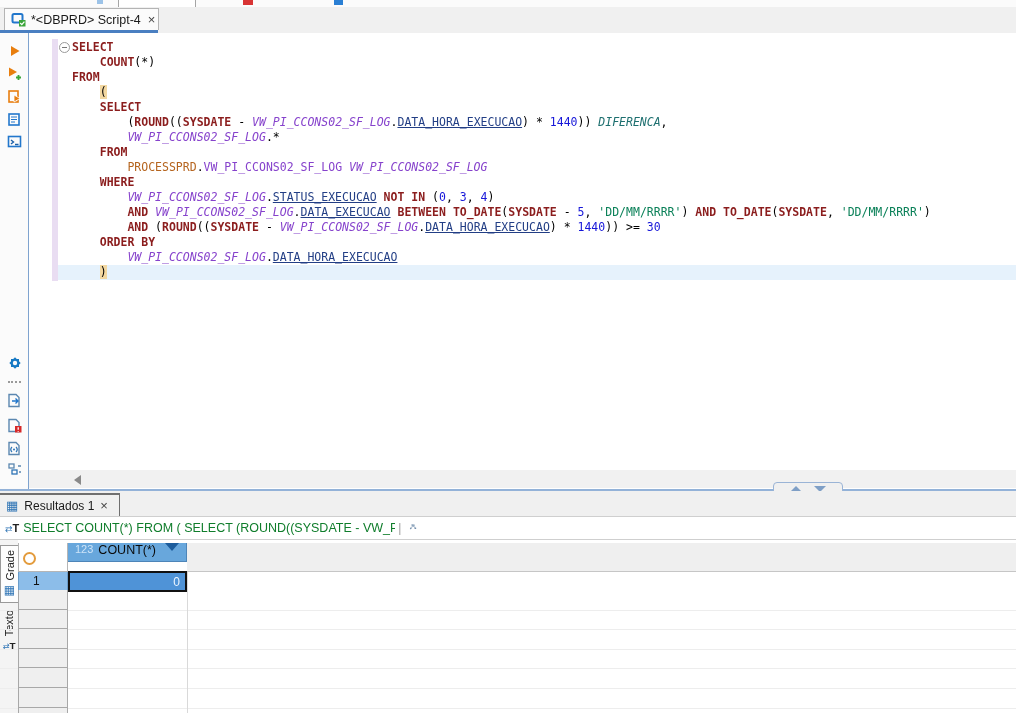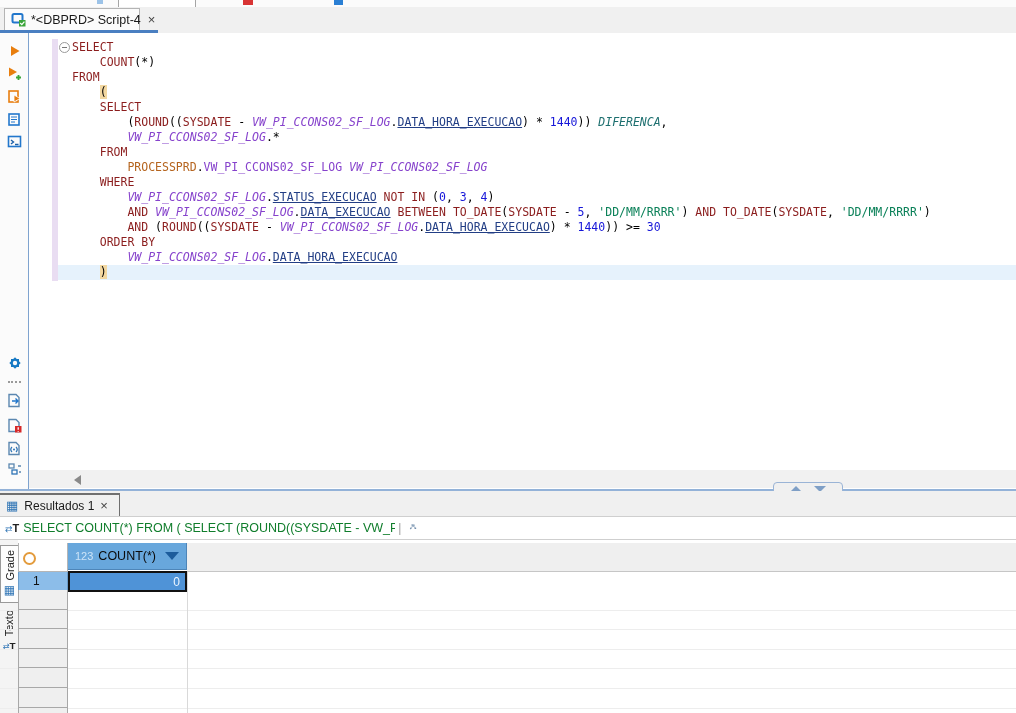--- a/index.html
+++ b/index.html
@@ -6,40 +6,40 @@
   #screen{position:relative;width:1016px;height:713px;background:#fff;overflow:hidden;
           font-family:"Liberation Sans",sans-serif;font-size:12px;color:#1a1a1a;}
   
   #top-sliver{position:absolute;left:0;top:0;width:1016px;height:7px;background:#fbfbfb;}
   #top-sliver .combobox{position:absolute;left:118px;top:-2px;width:76px;height:8px;background:#fff;border:1px solid #a5a5a5;}
   #top-sliver .mini-blue{position:absolute;left:97px;top:0;width:6px;height:4px;background:#9cc3e8;}
   #top-sliver .red-chip{position:absolute;left:243px;top:0;width:10px;height:5px;background:#d83434;}
   #top-sliver .blue-chip{position:absolute;left:334px;top:0;width:9px;height:5px;background:#2a7fd4;}
   
   #tabbar{position:absolute;left:0;top:7px;width:1016px;height:26px;background:#f0f0f0;border-bottom:1px solid #d6d6d6;}
-  #editor-tab{position:absolute;left:4px;top:1px;height:22px;width:136px;background:#fbfbfb;
+  #editor-tab{position:absolute;left:4px;top:1px;height:22px;width:155px;background:#fbfbfb;
               border:1px solid #b4b4b4;border-bottom:none;display:flex;align-items:center;gap:5px;padding:0 6px;box-sizing:border-box;}
   #editor-tab .title{font-size:12.5px;color:#1a1a1a;white-space:nowrap;}
   #editor-tab .close{color:#444;font-size:13px;line-height:13px;margin-left:2px;cursor:pointer;}
   #tab-underline{position:absolute;left:0;top:23px;width:158px;height:3px;background:#4a7fc1;}
   
   #editor{position:absolute;left:0;top:33px;width:1016px;height:457px;background:#fff;}
   #left-toolbar{position:absolute;left:0;top:0;width:28px;height:457px;background:#fbfbfb;border-right:1px solid #7fa3cf;}
   .ltb-icon{position:absolute;left:7px;width:15px;height:15px;display:flex;align-items:center;justify-content:center;}
   .dots-sep{position:absolute;left:8px;width:13px;border-bottom:2px dotted #9a9a9a;}
   
   #change-bar{position:absolute;left:52px;top:6px;width:6px;height:242px;background:#e9ddf2;}
   #fold-marker{position:absolute;left:59px;top:9px;width:9px;height:9px;border:1px solid #9a9a9a;border-radius:50%;background:#fff;}
   #fold-marker::after{content:"";position:absolute;left:2px;top:4px;width:5px;border-top:1px solid #777;}
   
   #sql-code{position:absolute;left:58px;top:7px;right:0;font-family:"DejaVu Sans Mono",monospace;
             font-size:11.5px;line-height:15px;white-space:pre;}
   .code-line{height:15px;padding-left:14px;}
   .code-line.hl{background:#e6f2fc;}
-  .tk-kw{color:#8b1d1d;font-weight:normal;}
+  .tk-kw{color:#8b1d1d;font-weight:bold;}
   .tk-pl{color:#000;}
   .tk-tb{color:#8642cc;font-style:italic;}
   .tk-tn{color:#8642cc;}
   .tk-co{color:#223e85;text-decoration:underline;}
   .tk-nu{color:#1616d9;}
   .tk-st{color:#0a8058;}
   .tk-sc{color:#b5641e;}
   .tk-al{color:#1d6f6f;font-style:italic;}
   .tk-bk{color:#000;background:#f2d7a0;}
   
@@ -75,22 +75,22 @@
   #side-tabs{position:absolute;left:0;top:0;width:18px;height:173px;background:#f4f4f4;}
   .side-tab{position:absolute;left:0;width:18px;display:flex;flex-direction:column;align-items:center;gap:3px;box-sizing:border-box;}
   .side-tab .vlabel{writing-mode:vertical-rl;transform:rotate(180deg);font-size:11px;color:#222;}
   .side-tab.selected{border:1px solid #9a9a9a;background:#fdfdfd;width:19px;}
   .side-tab .grid-glyph{color:#2e74b5;font-size:12px;line-height:12px;}
   .side-tab .txt-icon{margin:0;transform:scale(0.9);}
   
   #corner-cell{position:absolute;left:18px;top:3px;width:50px;height:29px;background:#fff;box-sizing:border-box;
       border:1px solid #b5b5b5;border-top:none;}
   #corner-cell .ring{position:absolute;left:4px;top:9px;width:9px;height:9px;border:2px solid #e39b3c;border-radius:50%;}
-  #col-header{position:absolute;left:68px;top:3px;width:119px;height:27px;background:#68a7dc;box-sizing:border-box;
-      border-right:1px solid #4d85b8;border-bottom:1px solid #4d85b8;display:flex;align-items:center;}
+  #col-header{position:absolute;left:68px;top:3px;width:119px;height:19px;background:#68a7dc;box-sizing:border-box;
+      border-right:1px solid #4d85b8;border-bottom:1px solid #4d85b8;display:flex;align-items:flex-start;}
   #col-header .type-badge{color:#cde4f8;font-size:11px;margin:0 5px 0 7px;}
   #col-header .col-name{color:#0b0b0b;font-size:12.5px;flex:1;}
   #col-header .sort-arrow{width:0;height:0;border-left:7px solid transparent;border-right:7px solid transparent;
       border-top:8px solid #1c5c9c;margin-right:7px;}
   #header-rest{position:absolute;left:187px;top:3px;right:0;height:29px;background:#efefef;box-sizing:border-box;border-bottom:1px solid #c6c6c6;}
   
   #row1{position:absolute;left:18px;top:32px;height:19px;}
   #row1 .rowhead{position:absolute;left:0;top:0;width:50px;height:19px;background:#8cbde9;box-sizing:border-box;
       border:1px solid #6a9cc9;border-top:none;padding:2px 0 0 14px;font-size:12px;color:#111;}
   #row1 .cell{position:absolute;left:50px;top:-1px;width:119px;height:21px;background:#4f93d7;box-sizing:border-box;

